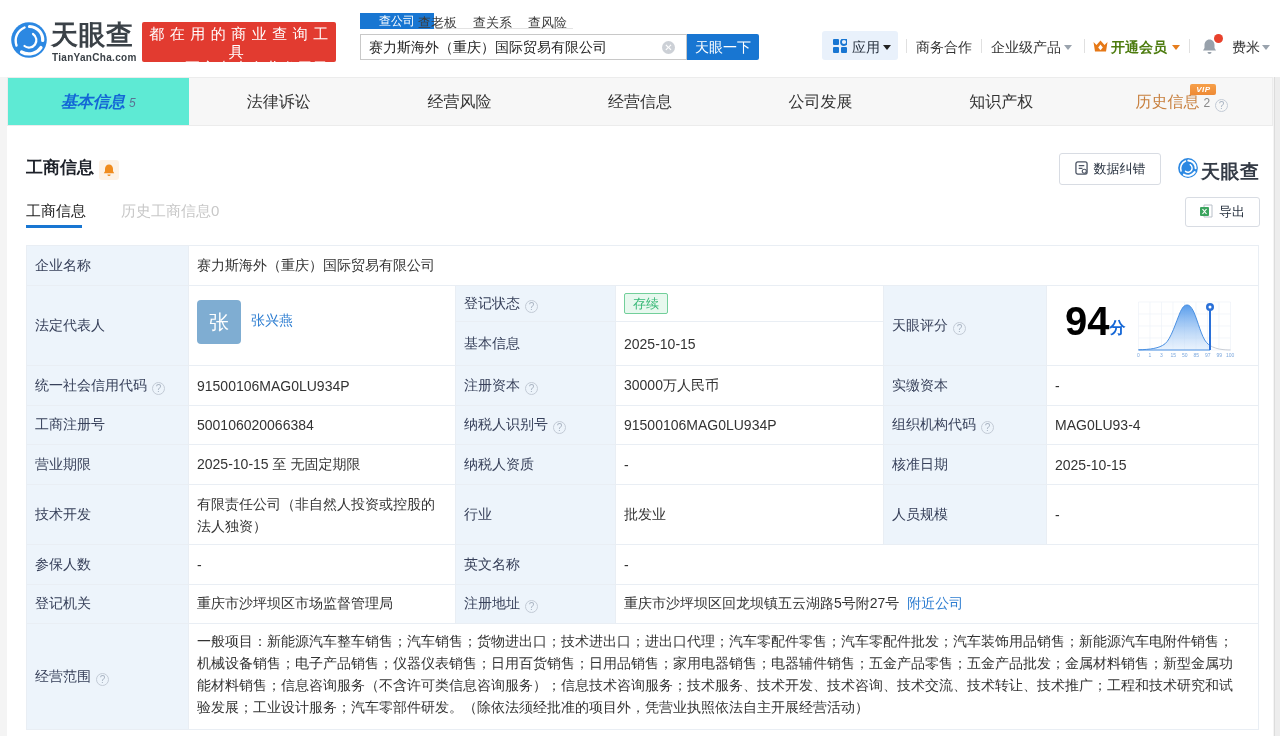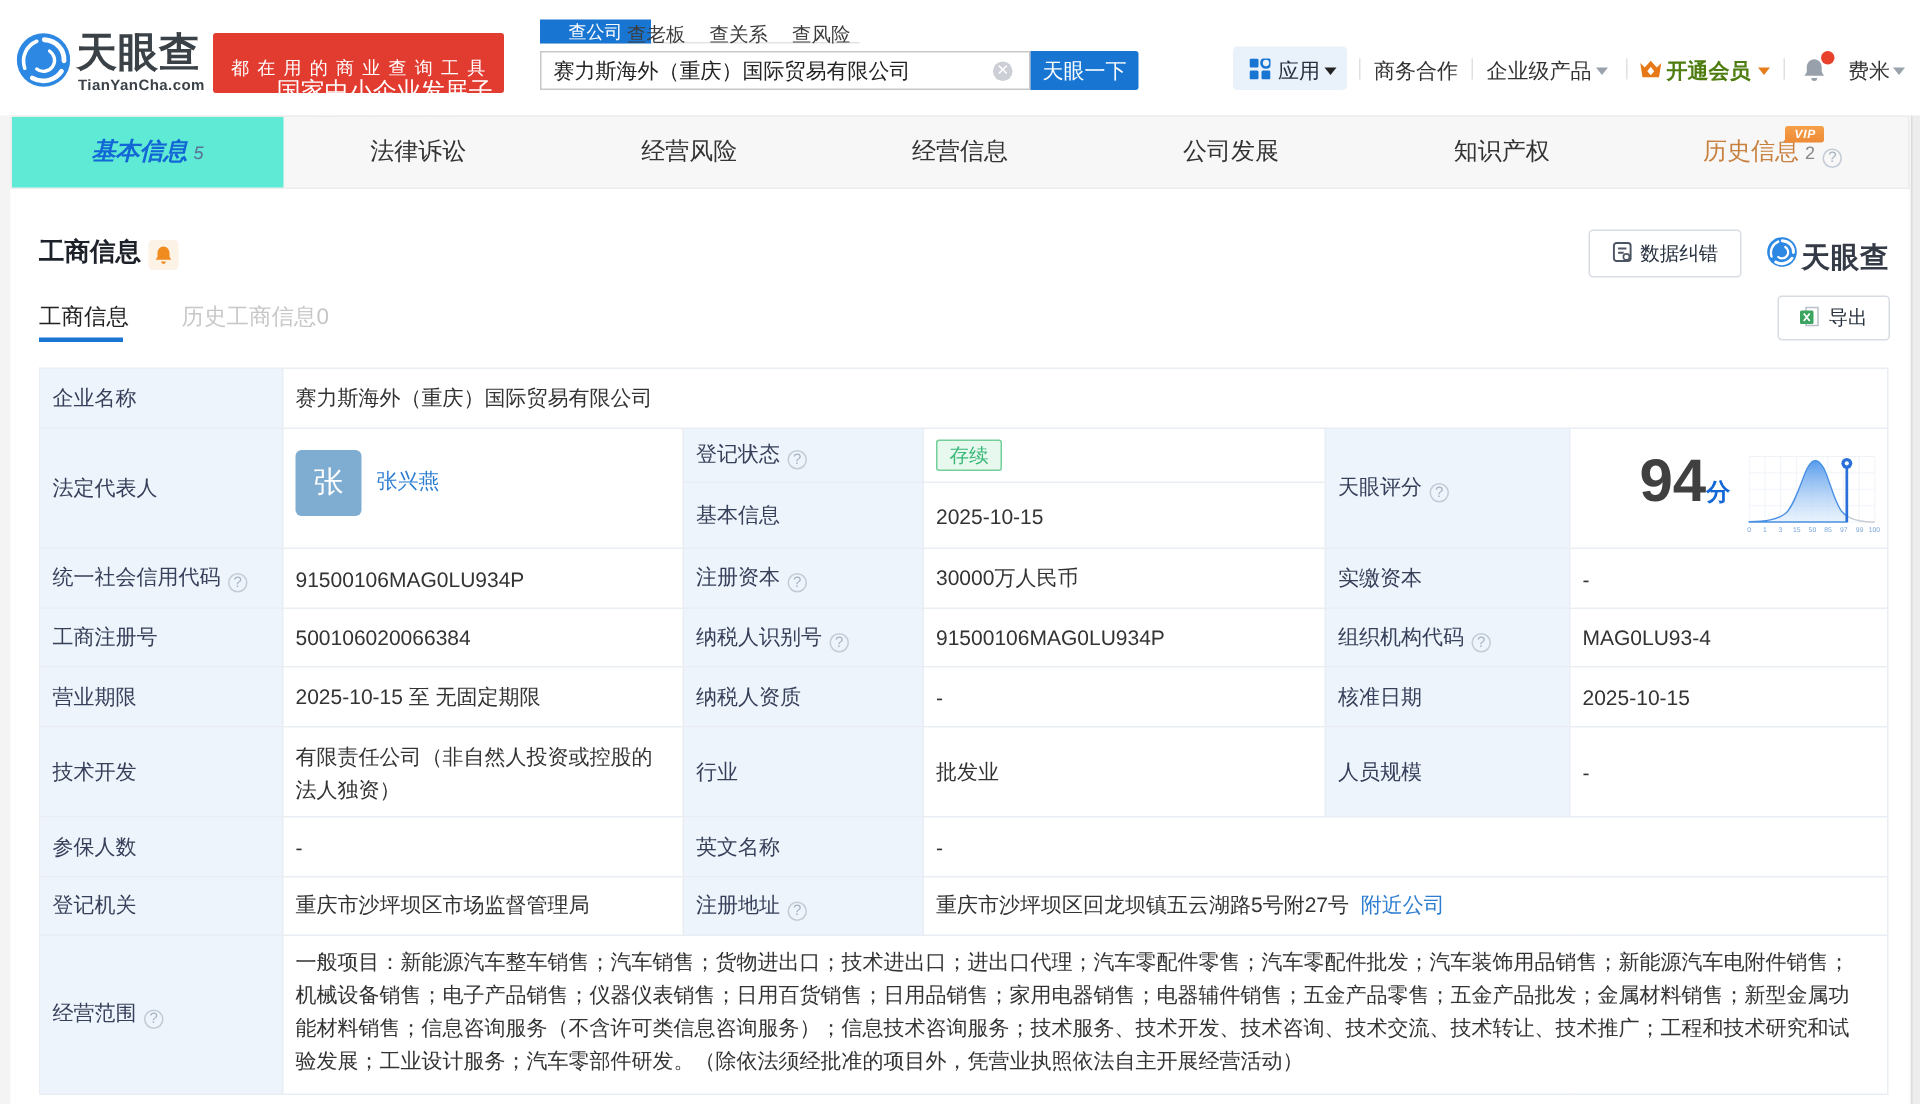--- a/index.html
+++ b/index.html
@@ -4,21 +4,21 @@
 <style>
 * { margin:0; padding:0; box-sizing:border-box; }
 html,body { width:1280px; height:736px; overflow:hidden; }
 body { font-family:"Liberation Sans", sans-serif; background:#f4f4f4; position:relative; }
 .abs { position:absolute; }
 
 #header { position:absolute; left:0; top:0; width:1280px; height:77px; background:#fff; }
 #logo-cn { left:51px; top:21px; font-size:27px; font-weight:bold; color:#3a4147; letter-spacing:0.5px; line-height:29px; }
 #logo-en { left:52px; top:52px; font-size:10px; font-weight:bold; color:#3a4147; letter-spacing:0.3px; }
 #redbadge { left:142px; top:22px; width:194px; height:40px; background:#e23b30; border-radius:2px; color:#fff; text-align:center; padding-top:3px; }
-#redbadge .l1 { font-size:12px; letter-spacing:5.5px; line-height:18px; text-indent:5px;margin-top:11px;}
+#redbadge .l1 { font-size:15px; letter-spacing:5.5px; line-height:18px; text-indent:5px;}
 #redbadge .l2 { font-size:16px; letter-spacing:0px; line-height:16px;padding-left:35px; }
 #stab-line { left:360px; top:28px; width:213px; height:1px; background:#e3e3e3; }
 #stab1 { left:360px; top:13px; width:74px; height:16px; background:#1876d2; color:#fff; font-size:12px; text-align:center; line-height:16px; }
 .stab { top:14px; font-size:13px; color:#3c3c3c; }
 #sinput { left:360px; top:34px; width:327px; height:26px; border:1px solid #c8c8c8; background:#fff; font-size:14px; color:#222; line-height:24px; padding-left:8px; }
 #sclear { left:662px; top:41px; width:13px; height:13px; border-radius:50%; background:#ccd0d6; color:#fff; font-size:10px; line-height:13px; text-align:center; }
 #sbtn { left:687px; top:34px; width:72px; height:26px; background:#1876d2; border-radius:0 2px 2px 0; color:#fff; font-size:14px; text-align:center; line-height:26px; }
 #appblock { left:822px; top:31px; width:76px; height:29px; background:#e9f1fb; border-radius:3px; }
 .sep { width:1px; height:14px; background:#e0e0e0; top:39px; }
 .hitem { top:39px; font-size:14px; color:#333; }
@@ -44,21 +44,21 @@
 #minilogo-txt { left:1201px; top:159px; font-size:19px; font-weight:bold; color:#343b46; letter-spacing:0.5px;}
 
 #tbl { position:absolute; left:26px; top:245px; width:1232px; border-collapse:collapse; table-layout:fixed; font-size:14px; color:#333; }
 #tbl td { border:1px solid #e9eef4; vertical-align:middle; padding:0 8px; }
 #tbl td.lb { background:#edf4fb; color:#37405a; }
 #tbl td.vl { background:#fff; }
 .qm { display:inline-block; width:13px; height:13px; border:1px solid #c3cbd6; border-radius:50%; color:#a9b4c2; font-size:10px; line-height:11px; text-align:center; margin-left:5px; vertical-align:-2px; }
 .link { color:#2d7dd1; }
 #avatar { display:inline-block; width:44px; height:44px; background:#7fadd2; border-radius:4px; color:#fff; font-size:20px; text-align:center; line-height:44px; vertical-align:middle; }
 #badge-cx { display:inline-block; border:1px solid #72cf9a; background:#e7f8ee; color:#38b877; font-size:13px; line-height:19px; padding:0 8px; border-radius:2px; }
-#score-num { font-size:40px; font-weight:bold; color:#404040;margin-left:28px; }
+#score-num { font-size:40px; font-weight:bold; color:#000000; }
 #score-fen { font-size:16px; font-weight:bold; color:#1366d6; }
 </style>
 </head>
 <body>
 <div id="header">
   <svg class="abs" style="left:11px;top:22px" width="36" height="36" viewBox="0 0 36 36">
     <circle cx="18" cy="18" r="17.8" fill="#2c88e2"></circle>
     <g fill="none" stroke="#fff" stroke-linecap="round">
       <path d="M18.5 4.5 C 27 5 32 11.5 31.7 18.5" stroke-width="3.2"></path>
       <path d="M30 25.5 C 26 31.5 17.5 34 10.5 30" stroke-width="3.2"></path>

